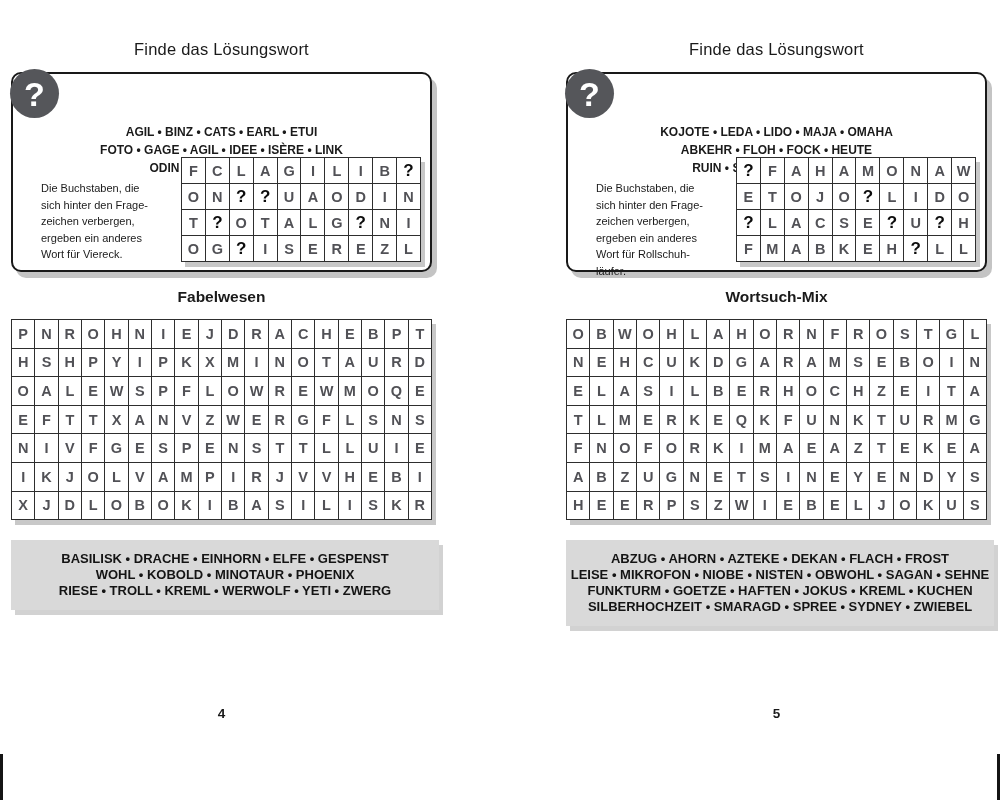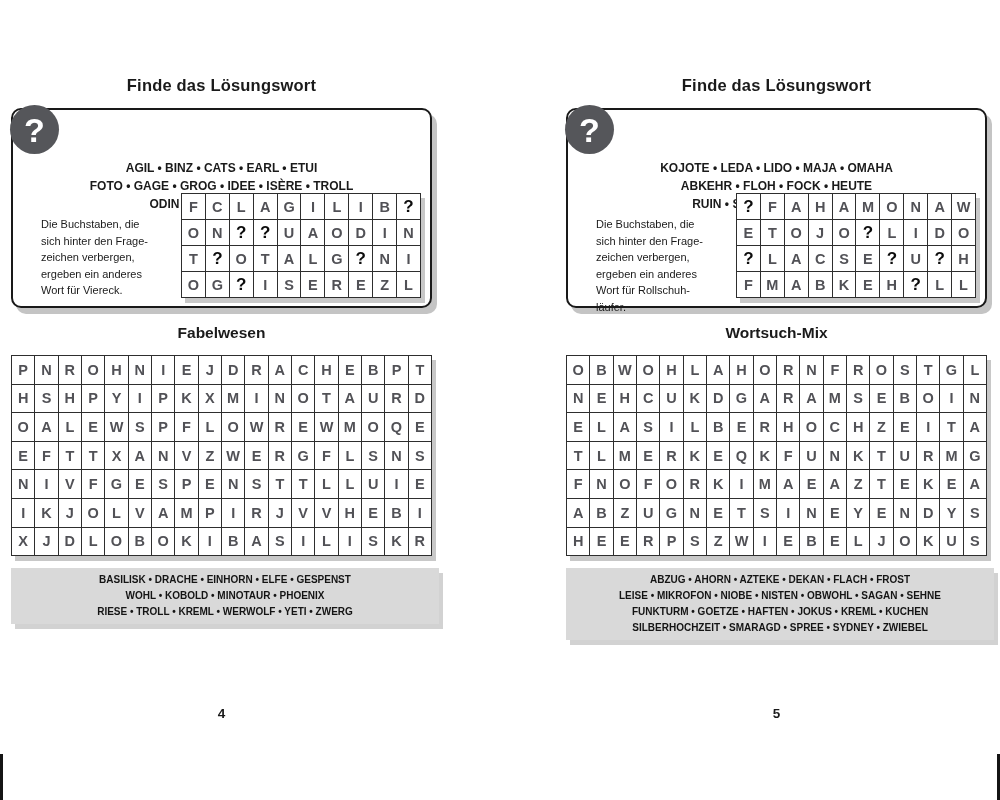--- a/index.html
+++ b/index.html
@@ -5,21 +5,21 @@
   * { margin:0; padding:0; box-sizing:border-box; }
   html,body { background:#ffffff; }
   body {
     width:1000px; height:800px; position:relative; overflow:hidden;
     font-family:"Liberation Sans", sans-serif; color:#1a1a1a;
   }
   .page { position:absolute; top:0; width:421px; height:800px; }
   #page-left  { left:11px; }
   #page-right { left:566px; }
 
-  .main-title { margin-top:76px; text-align:center; font-size:16.5px; font-weight:bold; letter-spacing:.2px; }
+  .main-title { margin-top:40px; text-align:center; font-size:16.5px; font-weight:normal; letter-spacing:.2px; }
 
   .solution-box {
     position:relative; margin-top:13px; width:421px; height:200px;
     border:2px solid #191919; border-radius:10px; background:#fff;
     box-shadow:5px 6px 0 #c4c4c4;
   }
   .qmark-circle {
     position:absolute; left:-3px; top:-5px; width:49px; height:49px; border-radius:50%;
     background:#55565a; color:#ffffff; display:flex; align-items:center; justify-content:center;
     font-size:34px; font-weight:900; line-height:1;
@@ -39,43 +39,43 @@
 
   .cell {
     background:#ffffff; display:flex; align-items:center; justify-content:center;
     font-weight:bold; font-size:14.5px; color:#515156;
   }
   .cell.qm { color:#0c0c0c; font-size:17px; font-weight:900; }
 
   .sub-title { margin-top:16px; text-align:center; font-size:15.5px; font-weight:bold; }
 
   .word-box {
-    margin-top:12px; width:428px; background:#d9d9d9; padding:4px 4px;
-    text-align:center; font-size:10px; font-weight:bold; color:#141414;
+    margin-top:20px; width:428px; background:#d9d9d9; padding:11px 4px;
+    text-align:center; font-size:13px; font-weight:bold; color:#141414;
     box-shadow:4px 5px 0 #d2d2d2;
   }
   .word-box .tline { line-height:16px; }
 
   .page-num { position:absolute; top:706px; left:0; width:100%; text-align:center; font-size:13.5px; font-weight:bold; }
 
   .edge-mark { position:absolute; bottom:0; width:3px; height:46px; background:#141414; }
   .edge-left  { left:0; }
   .edge-right { right:0; }
 </style>
 </head>
 <body>
 
 <div class="page" id="page-left">
   <div class="main-title">Finde das Lösungswort</div>
 
   <div class="solution-box">
     <div class="qmark-circle">?</div>
     <div class="box-words">
         <div class="tline">AGIL • BINZ • CATS • EARL • ETUI</div>
-        <div class="tline">FOTO • GAGE • GROG • IDEE • ISÈRE • TROLL</div>
+        <div class="tline">FOTO • GAGE • AGIL • IDEE • ISÈRE • LINK</div>
         <div class="tline">ODIN • ROTALGE • URAN</div>
       </div>
     <div class="instruction">
         <div class="tline">Die Buchstaben, die</div>
         <div class="tline">sich hinter den Frage-</div>
         <div class="tline">zeichen verbergen,</div>
         <div class="tline">ergeben ein anderes</div>
         <div class="tline">Wort für Viereck.</div>
       </div>
     <div class="letter-grid mini-grid" style="grid-template-columns: repeat(10, 1fr);">

